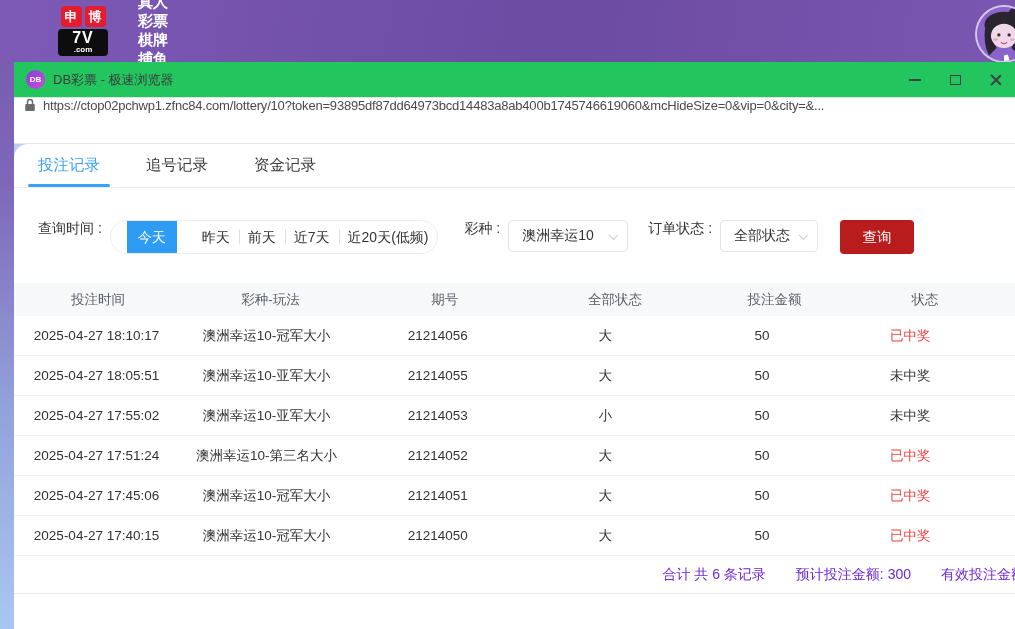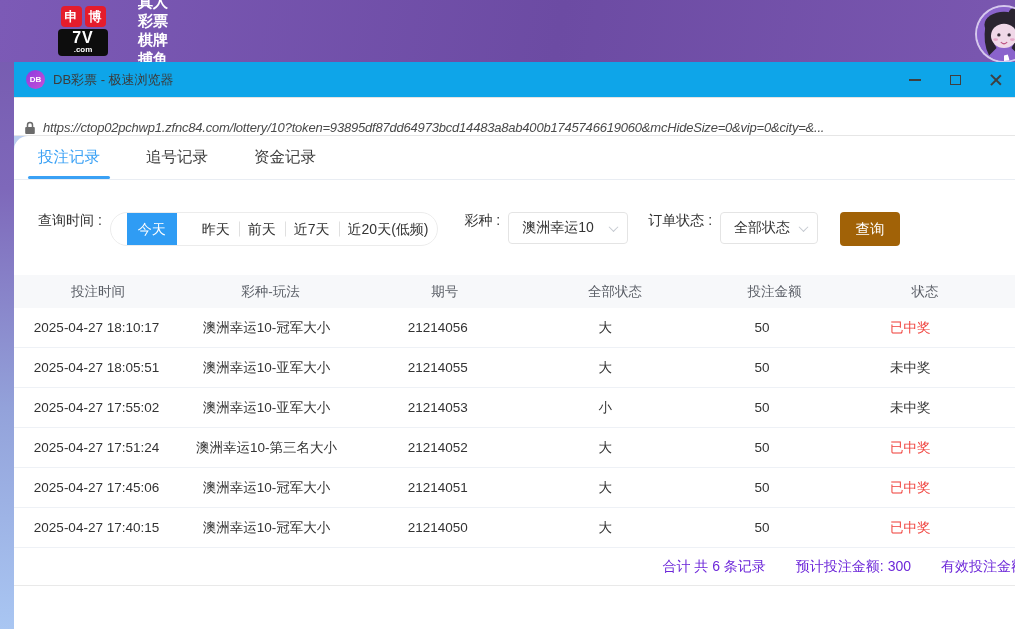--- a/index.html
+++ b/index.html
@@ -23,37 +23,37 @@
   .logo-com { font-size:8px; font-weight:700; line-height:8px; }
   .nav { display:flex; margin-left:12px;flex-direction:column; }
   .nav-item { width:60px; text-align:center; color:#ffffff; font-size:15px; font-weight:bold; cursor:pointer; }
   .nav-item.gold { color:#f6c94a; }
   .avatar { position:absolute; left:975px; top:5px; width:58px; height:58px; border-radius:50%;
     border:2px solid rgba(255,255,255,.65); overflow:hidden; background:#8a63cc; }
 
   
   .window { position:absolute; left:14px; top:62px; width:1001px; height:567px;
     background:#fff; display:flex; flex-direction:column; }
-  .titlebar { height:36px; background:#0ea5e9; border-bottom:1px solid #e3e3e3;
+  .titlebar { height:36px; background:#22c55e; border-bottom:1px solid #e3e3e3;
     display:flex; align-items:center; padding-left:12px; flex:none; }
   .db-icon { width:19px; height:19px; border-radius:50%;
     background:linear-gradient(135deg,#8a3be0,#c94fd6); color:#fff; font-size:8px; font-weight:bold;
     display:flex; align-items:center; justify-content:center; flex:none; }
   .win-title { margin-left:8px; font-size:13px; color:#3c3c3c; }
   .win-controls { margin-left:auto; display:flex; height:36px; }
   .win-btn { width:40px; height:36px; display:flex; align-items:center; justify-content:center; cursor:pointer; }
   .ic-min { width:12px; height:2px; background:#3f3f3f; }
   .ic-max { width:11px; height:10px; border:1.5px solid #3f3f3f; }
   .ic-close { position:relative; width:13px; height:13px; }
   .ic-close::before,.ic-close::after { content:""; position:absolute; left:6px; top:0; width:1.5px; height:14px; background:#3f3f3f; }
   .ic-close::before { transform:rotate(45deg); }
   .ic-close::after { transform:rotate(-45deg); }
 
-  .addressbar { height:38px; background:#fff; border-bottom:1px solid #e6e6e6;
-    display:flex; align-items:flex-end; padding:0 10px; flex:none;font-style:italic; }
+  .addressbar { height:46px; background:#fff; border-bottom:1px solid #e6e6e6;
+    display:flex; align-items:flex-start; padding:0 10px; flex:none; }
   .lock { flex:none; margin-right:7px; }
   .url { font-size:13px; color:#4a4a4a; white-space:nowrap; overflow:hidden; letter-spacing:-0.2px; }
 
   .content-wrap { flex:1; background:#b9cdee; overflow:hidden; }
   .card { width:100%; height:100%; background:#fff; border-radius:14px 0 0 0; overflow:hidden; }
 
   
   .tabs { display:flex; align-items:stretch; height:44px; padding-left:24px; border-bottom:1px solid #e9edf3; }
   .tab { position:relative; display:flex; align-items:center; margin-right:46px;
     font-size:15.5px; color:#3d3d3d; cursor:pointer; }
@@ -74,21 +74,21 @@
   .time-opt.active + .time-opt::before { display:none; }
   .lbl-lottery { margin-left:26px; }
   .select { display:flex; align-items:center; justify-content:space-between; height:32px;
     border:1px solid #e4e4e4; border-radius:4px; padding:0 10px 0 13px; cursor:pointer; background:#fff; }
   .select .val { font-size:14px; color:#333; white-space:nowrap; }
   .sel-lottery { width:120px; }
   .sel-status { width:98px; }
   .chev { width:7px; height:7px; border-right:1.5px solid #c5c9d0; border-bottom:1.5px solid #c5c9d0;
     transform:rotate(45deg) translate(-1px,-1px); flex:none; margin-left:8px; }
   .lbl-status { margin-left:20px; }
-  .search-btn { margin-left:22px; width:60px; height:34px; background:#a16207; color:#fff;
+  .search-btn { margin-left:22px; width:74px; height:34px; background:#b91c1c; color:#fff;
     border:none; border-radius:4px; font-size:14.5px; cursor:pointer; font-family:inherit; }
 
   
   .table { margin-top:29px; }
   .thead { display:flex; align-items:center; height:33px; background:#f7f8fa; padding-right:14px; }
   .thead .cell { color:#5a5e66; font-size:13.5px; }
   .trow { display:flex; align-items:center; height:40px; border-bottom:1px solid #eef1f6; padding-right:30px; }
   .trow .cell { font-size:13.5px; color:#333; }
   .cell { text-align:center; white-space:nowrap; overflow:hidden; }
   .c1{width:17%;} .c2{width:18%;} .c3{width:17.3%;} .c4{width:17.2%;} .c5{width:15.1%;} .c6{width:15.4%;}

